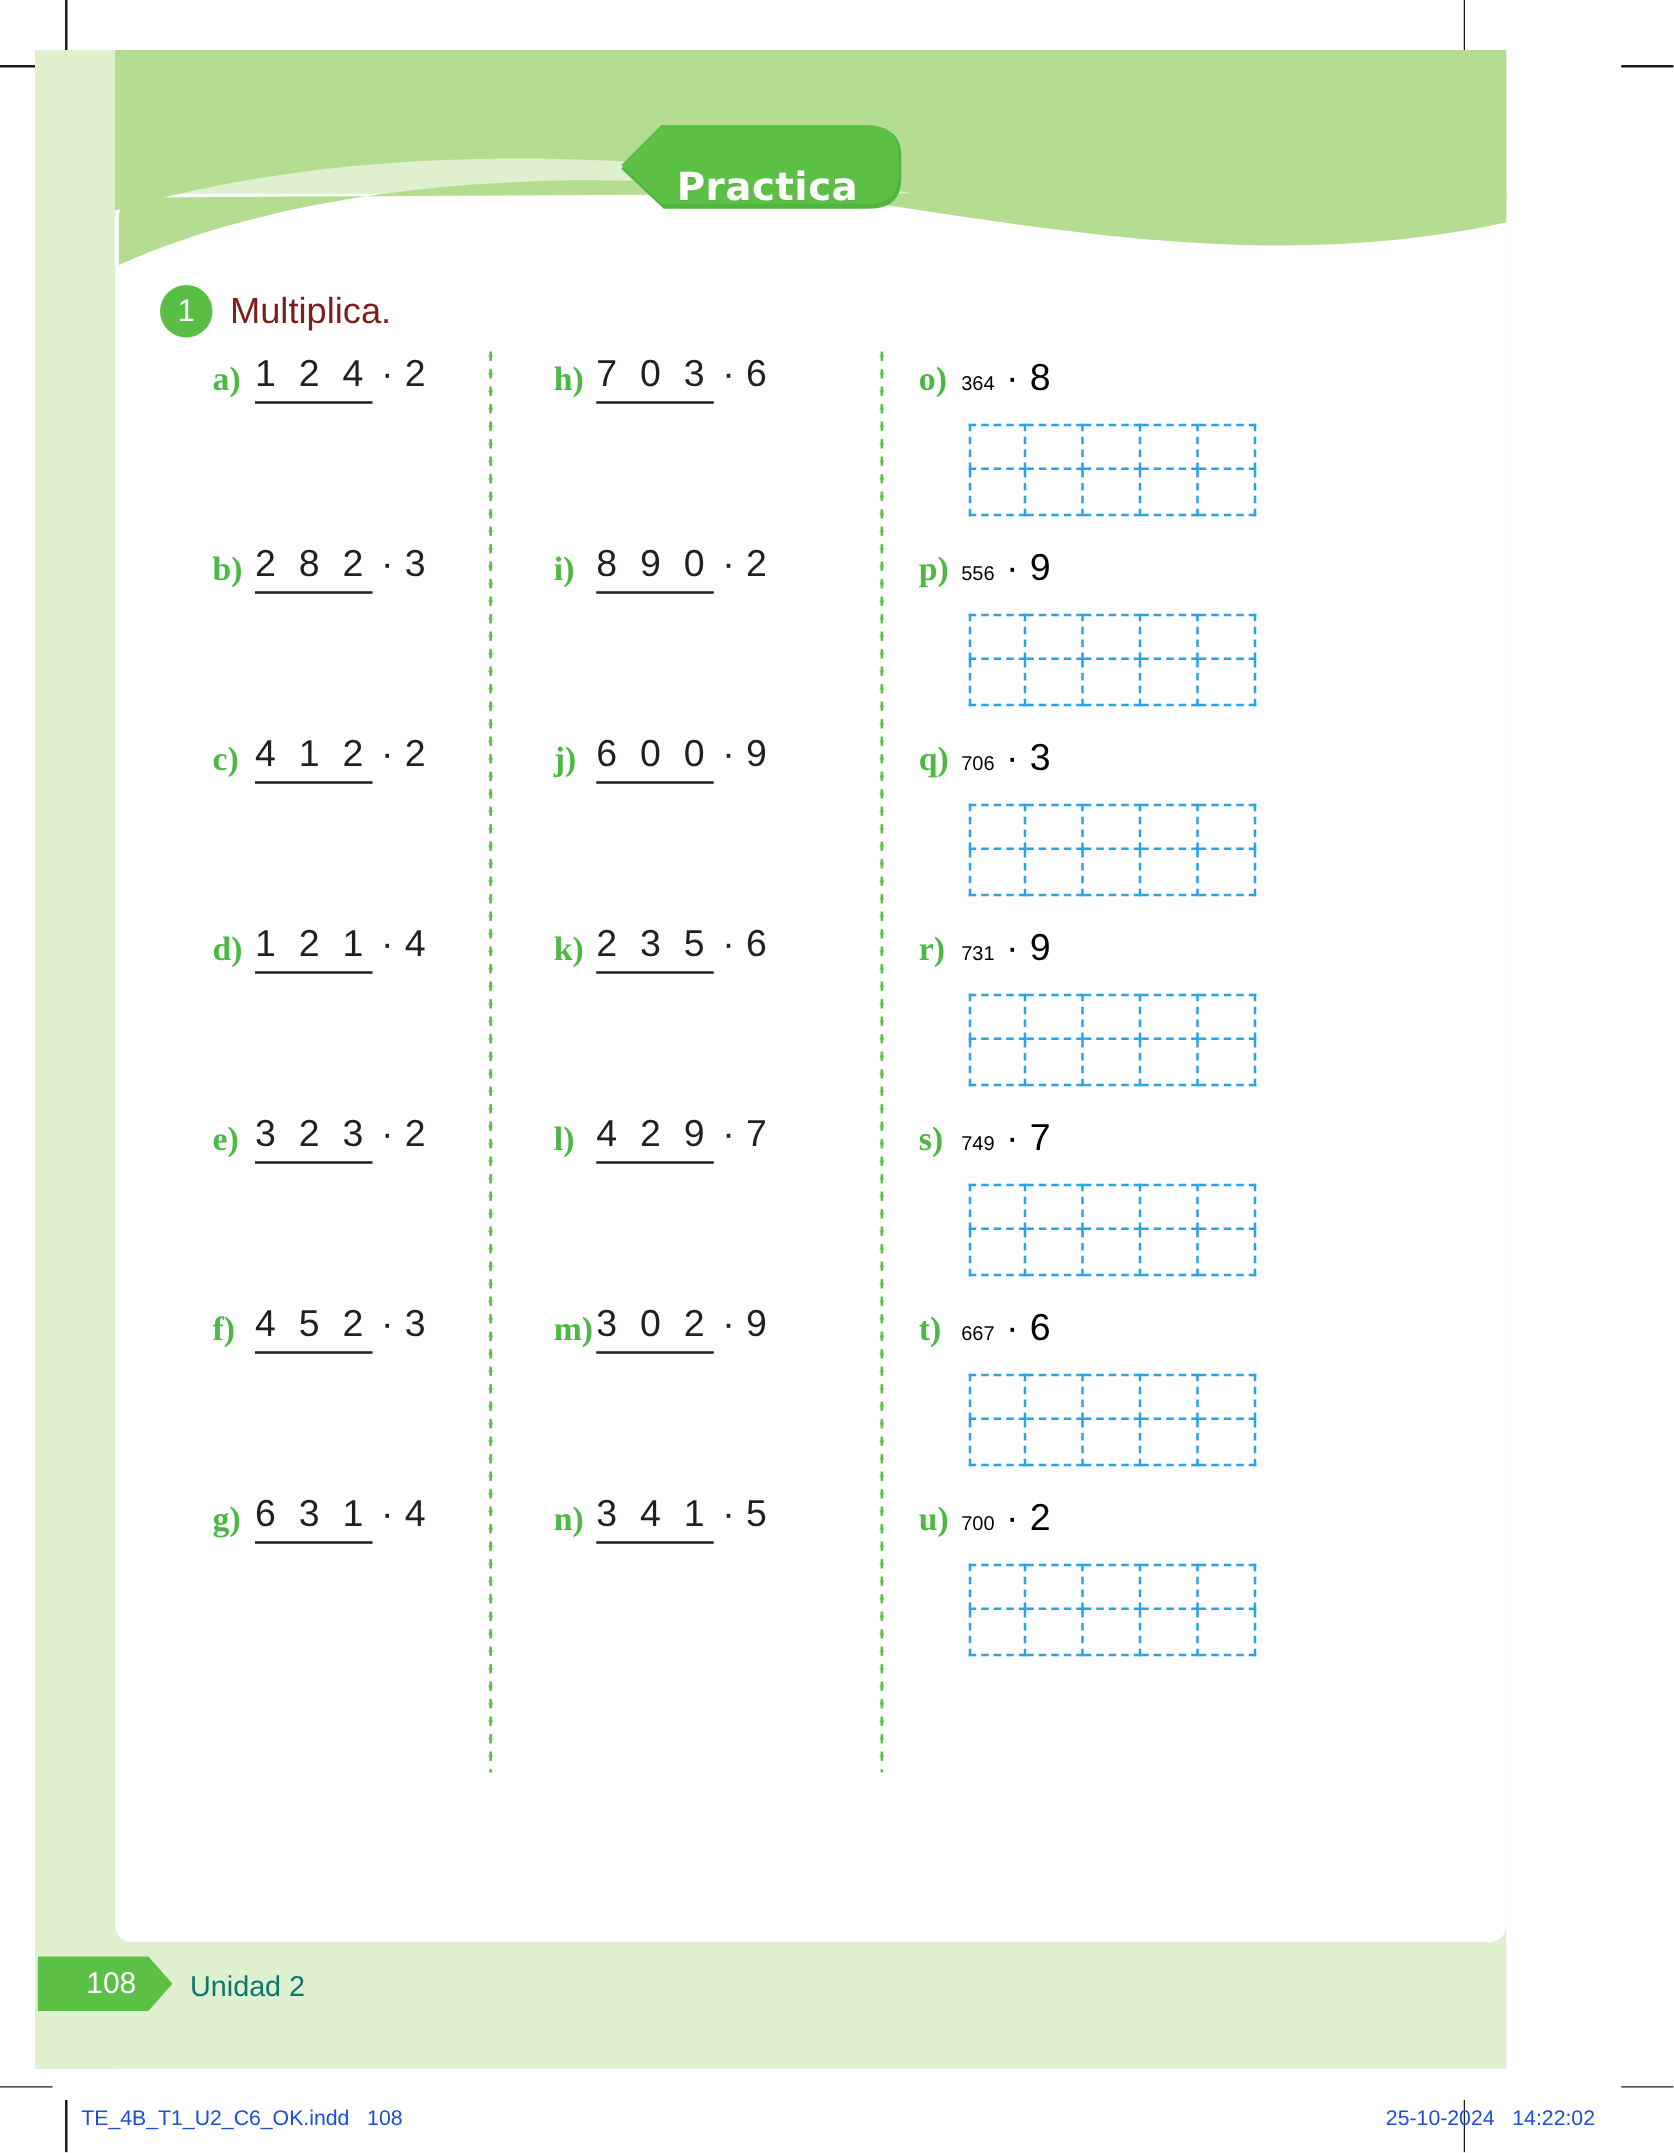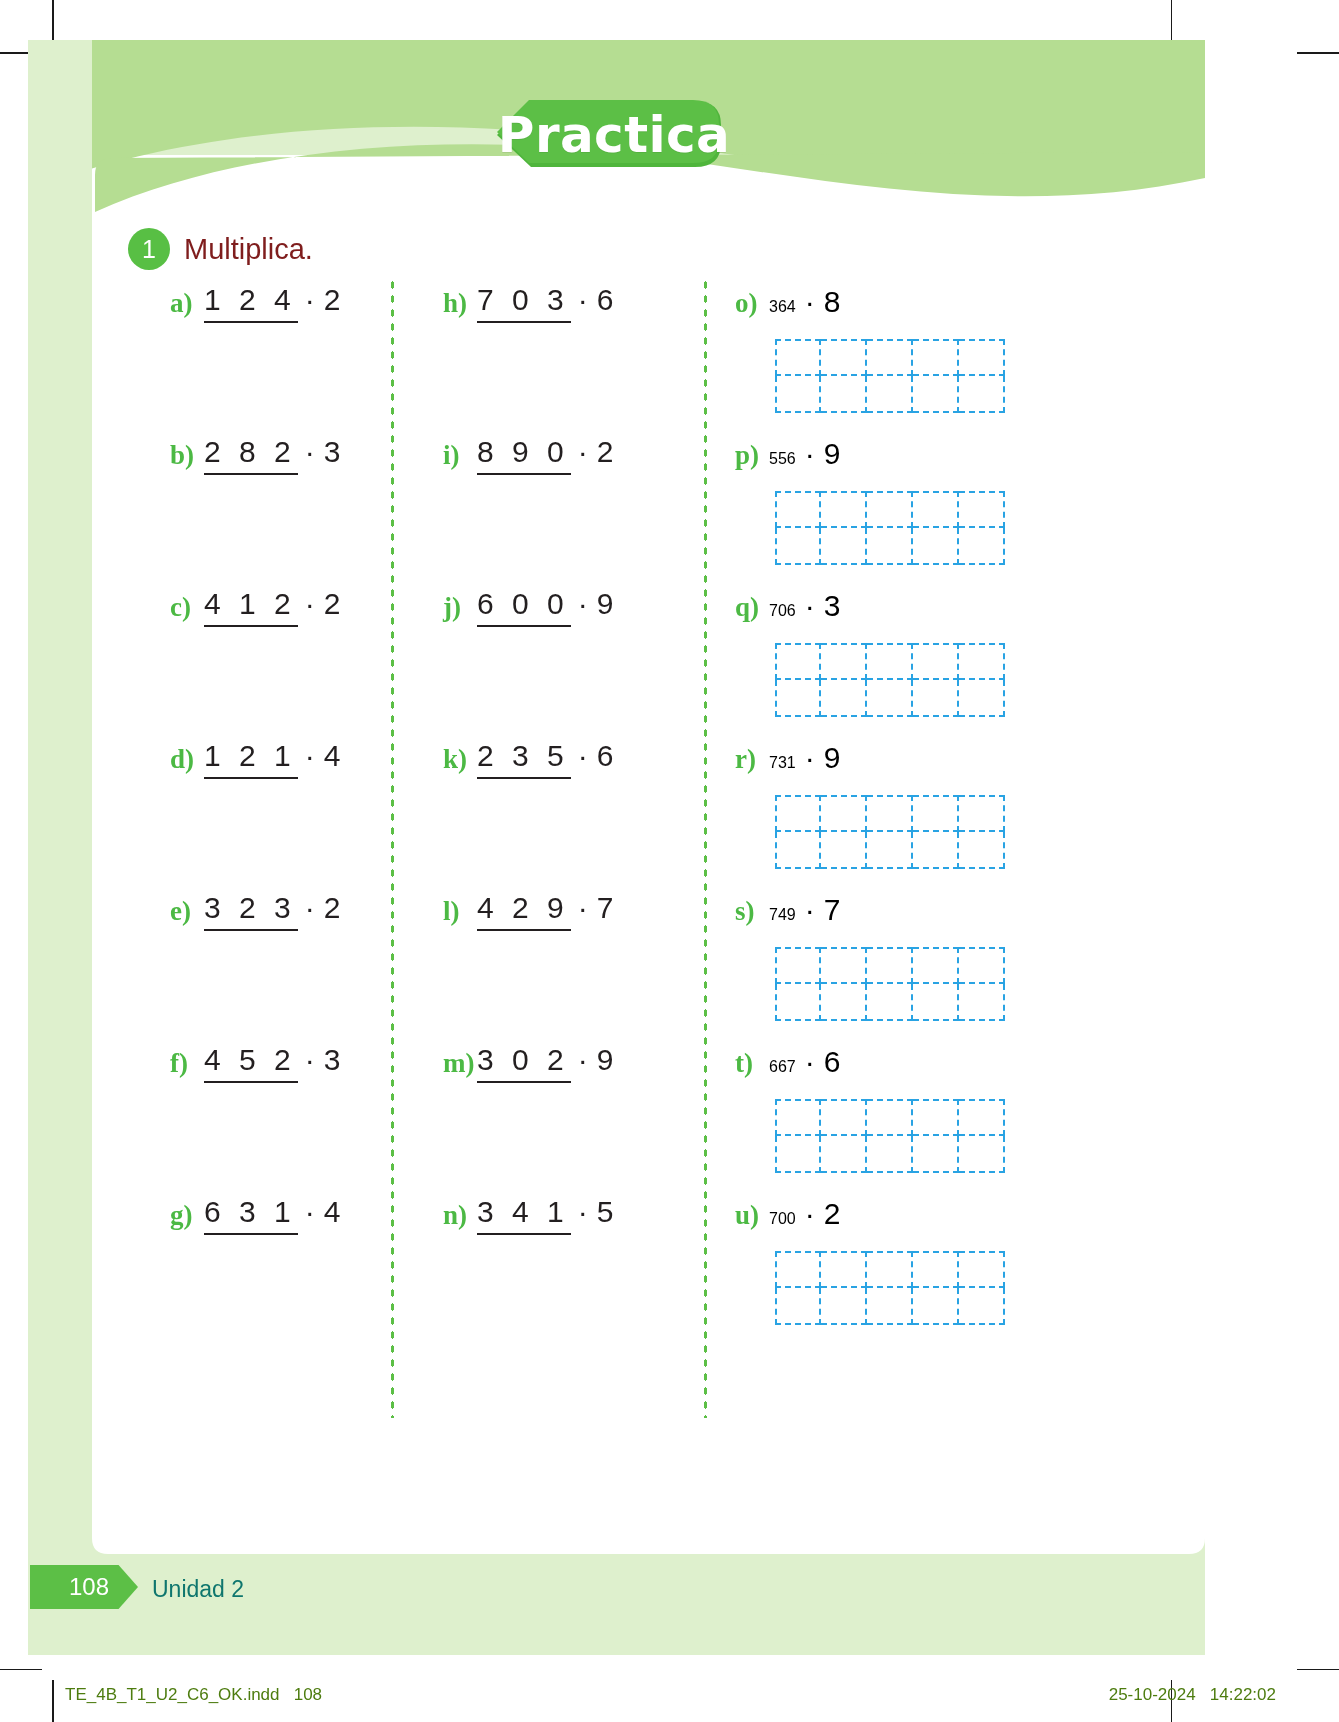--- a/index.html
+++ b/index.html
@@ -42,31 +42,31 @@
   .tab {
     position: absolute;
     left: 483px;
     top: 99px;
     width: 244px;
     height: 72px;
   }
   .tab svg { position: absolute; left: 0; top: 0; }
   .tab-label {
     position: absolute;
-    left: 0; top: 0;
+    left: 0; top: 15px;
     width: 244px;
     height: 72px;
     display: flex;
     align-items: center;
     justify-content: center;
     padding-left: 18px;
     box-sizing: border-box;
     color: #ffffff;
     font-weight: bold;
-    font-size: 50px;
+    font-size: 31px;
     letter-spacing: 0.4px;
     font-family: "DejaVu Sans", sans-serif;
     text-shadow: 0 1px 0 rgba(0,0,0,0.07);
   }
 
   
   .content {
     position: absolute;
     left: 0; top: 0;
     width: 1339px;
@@ -210,21 +210,21 @@
     font-size: 23px;
     color: #0f766e;
     font-family: "Liberation Sans", sans-serif;
     font-weight: 300;
   }
 
   .meta {
     position: absolute;
     top: 1685px;
     font-size: 17px;
-    color: #4d7c0f;
+    color: #1d4ed8;
     font-family: "Liberation Sans", sans-serif;
     white-space: pre;
   }
   #meta-left { left: 65px; }
   #meta-right { right: 63px; }
 </style>
 </head>
 <body>
 
 <div id="page">

